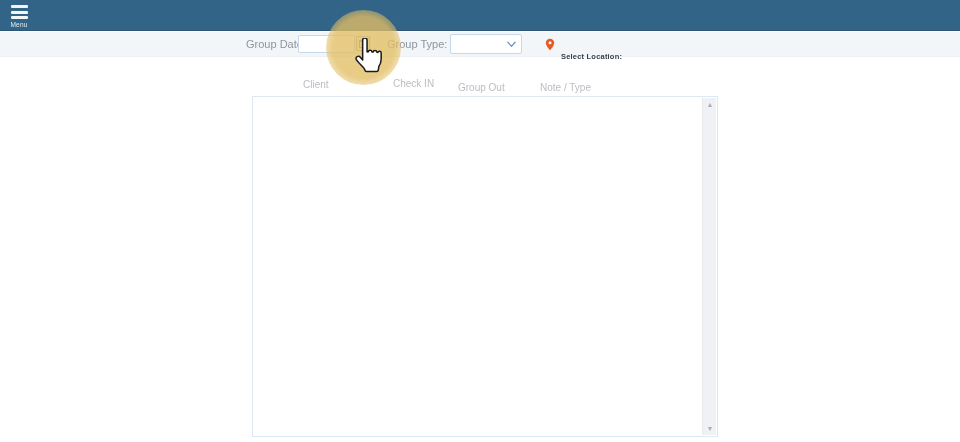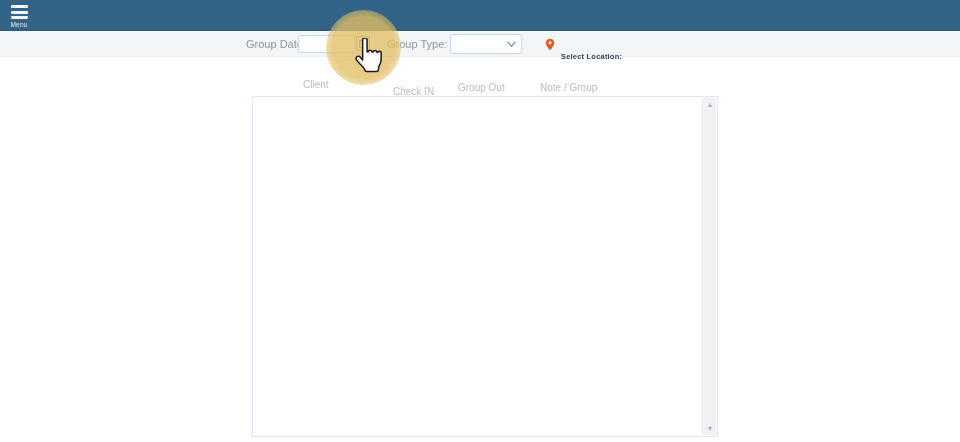--- a/index.html
+++ b/index.html
@@ -33,21 +33,21 @@
                  background: #ffffff; border: 1px solid #c6d8ea; border-radius: 2px; cursor: pointer; }
   .type-select .sel-value { font-size: 10px; color: #444; line-height: 18px; padding-left: 4px; }
   .chevron { position: absolute; right: 5px; top: 6px; width: 9px; height: 7px; }
   .loc-btn { position: absolute; left: 545px; top: 3px; height: 18px; display: flex; align-items: center; cursor: pointer; }
   .pin { width: 10px; height: 13px; margin-right: 6px; }
   .loc-label { font-size: 7.5px; font-weight: bold; color: #333f4d; letter-spacing: 0.2px; margin-top: 24px; }
 
   
   .col-head { position: absolute; font-size: 10px; color: #b9bdc2; white-space: nowrap; }
   #col-client  { left: 280px; top: 79px; margin-left: 23px; }
-  #col-checkin { left: 393px; top: 86px; }
+  #col-checkin { left: 393px; top: 78px; }
   #col-checkout{ left: 458px; top: 82px; }
   #col-note    { left: 540px; top: 82px; }
 
   
   .list-box { position: absolute; left: 252px; top: 96px; width: 466px; height: 341px;
               background: #ffffff; border: 1px solid #dce8f3; }
   .scrollbar { position: absolute; right: 1px; top: 1px; width: 14px; height: 337px;
                background: #f0f1f4; border-left: 1px solid #e8eaee; }
   .scroll-arrow { position: absolute; left: 0; width: 14px; height: 13px;
                   display: flex; align-items: center; justify-content: center;
@@ -104,21 +104,21 @@
         <path d="M7 0.8 C3.7 0.8 1.1 3.4 1.1 6.7 C1.1 11 7 17.2 7 17.2 S12.9 11 12.9 6.7 C12.9 3.4 10.3 0.8 7 0.8 Z" fill="#e8581f"></path>
         <circle cx="7" cy="6.6" r="2.1" fill="#ffffff"></circle>
       </svg>
       <span class="loc-label">Select Location:</span>
     </div>
   </div>
 
   <span class="col-head" id="col-client">Client</span>
   <span class="col-head" id="col-checkin">Check IN</span>
   <span class="col-head" id="col-checkout">Group Out</span>
-  <span class="col-head" id="col-note">Note / Group</span>
+  <span class="col-head" id="col-note">Note / Type</span>
 
   <div class="list-box">
     <div class="scrollbar">
       <div class="scroll-arrow scroll-up">▲</div>
       <div class="scroll-arrow scroll-down">▼</div>
     </div>
   </div>
 
   <div class="click-highlight"></div>
 

